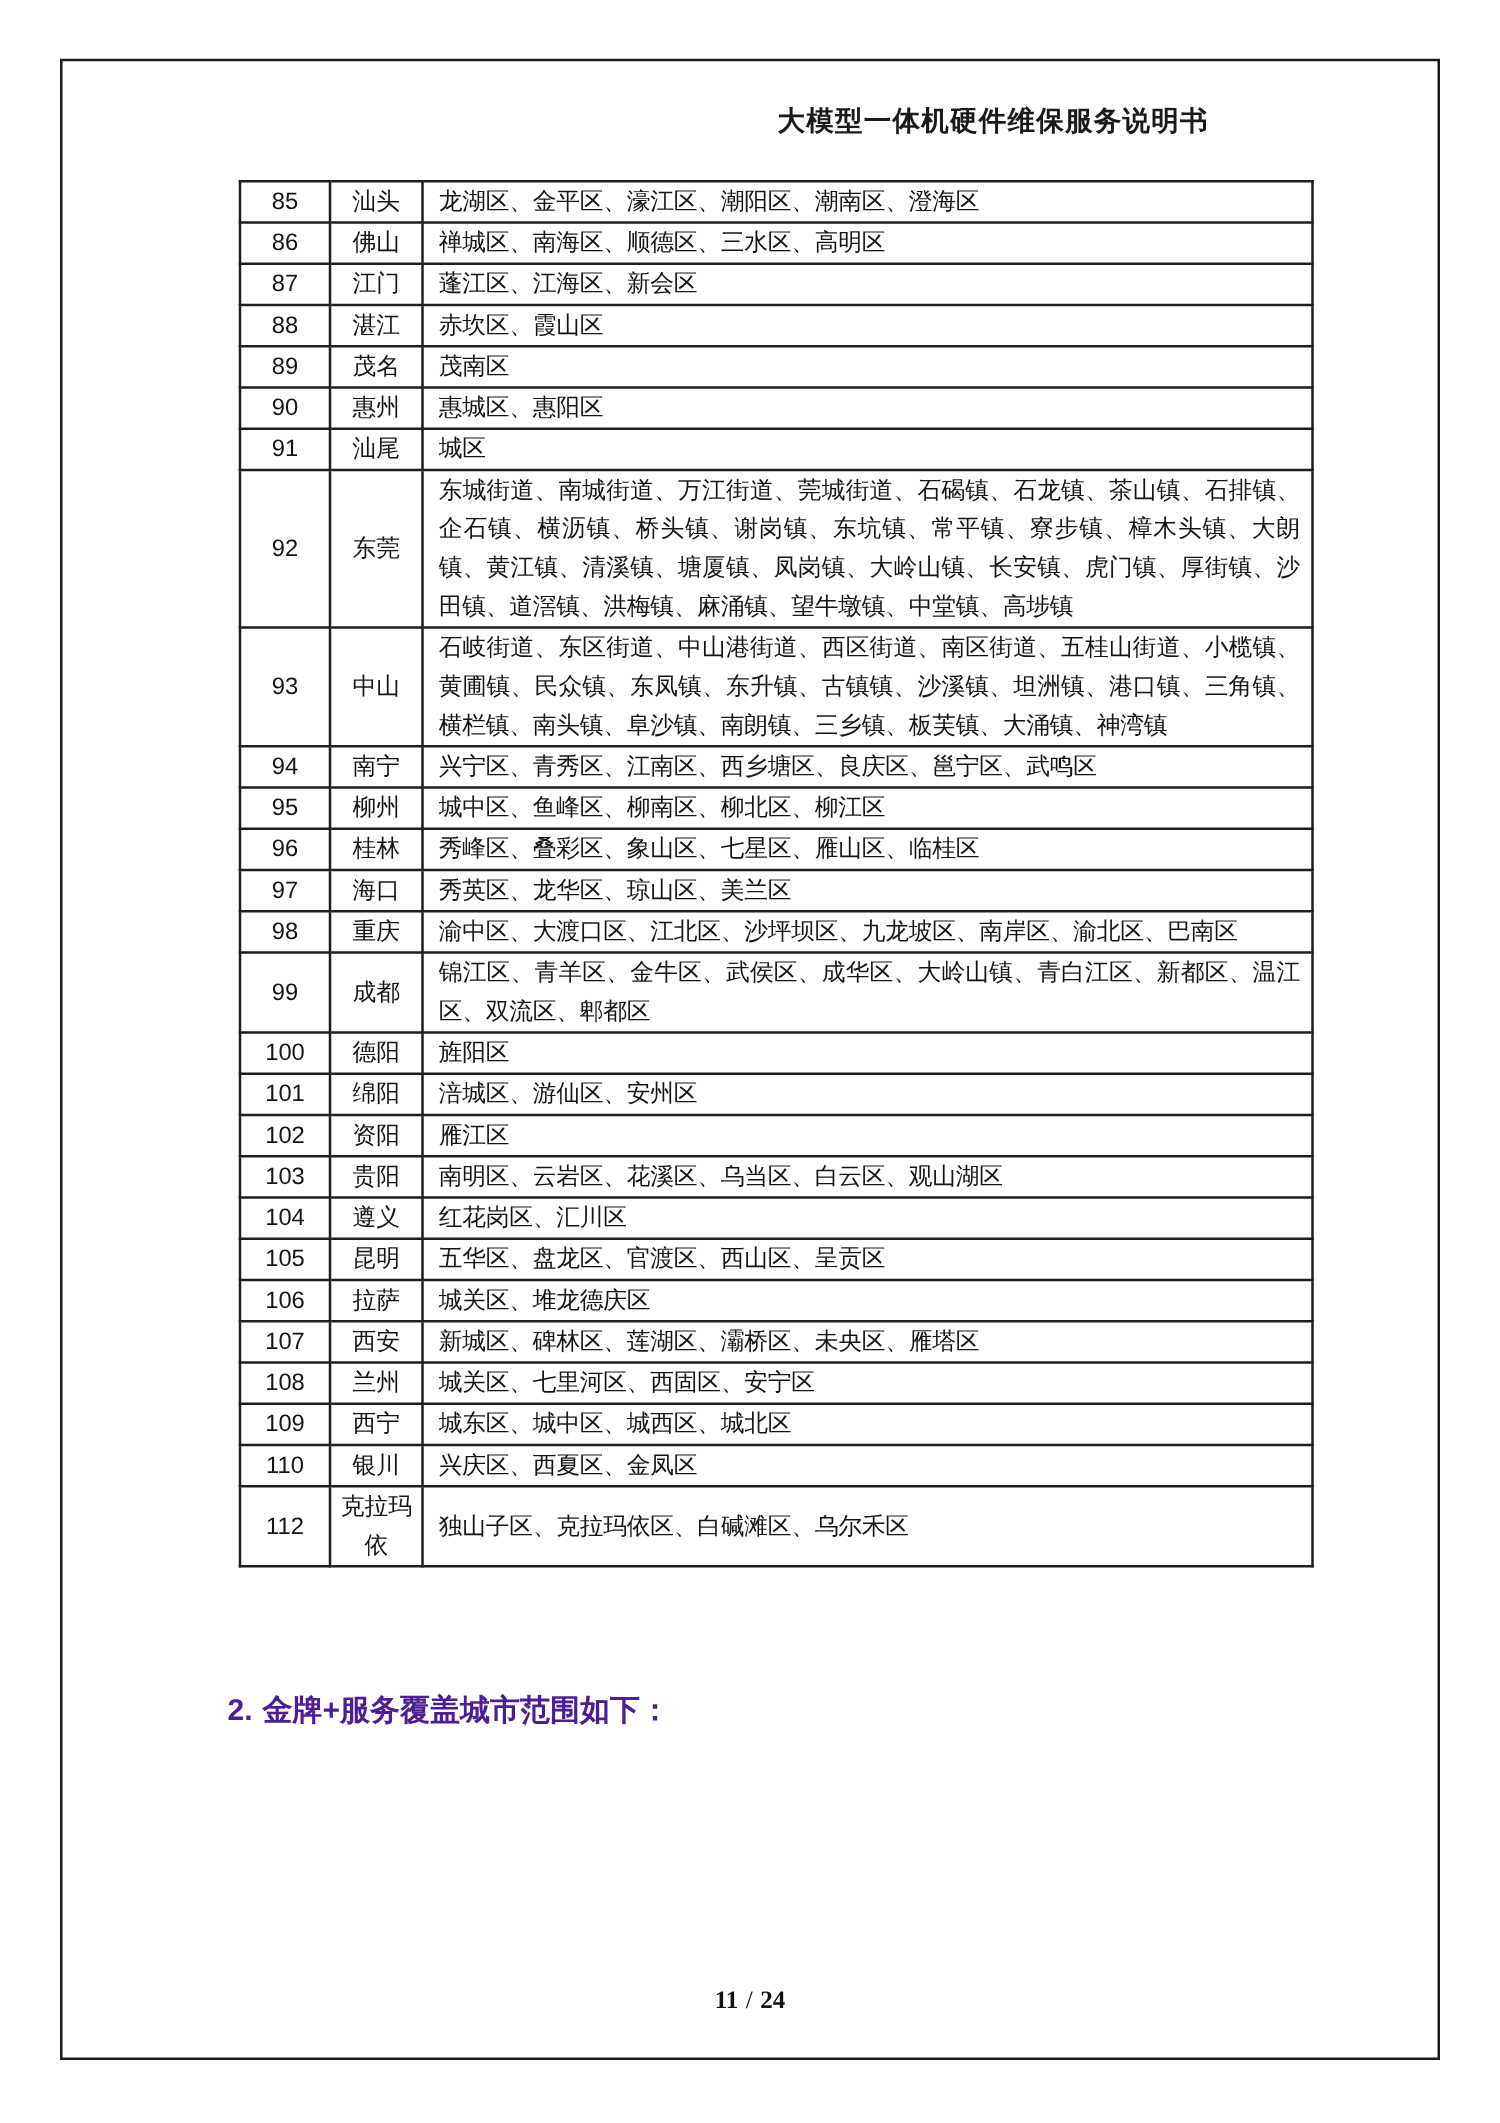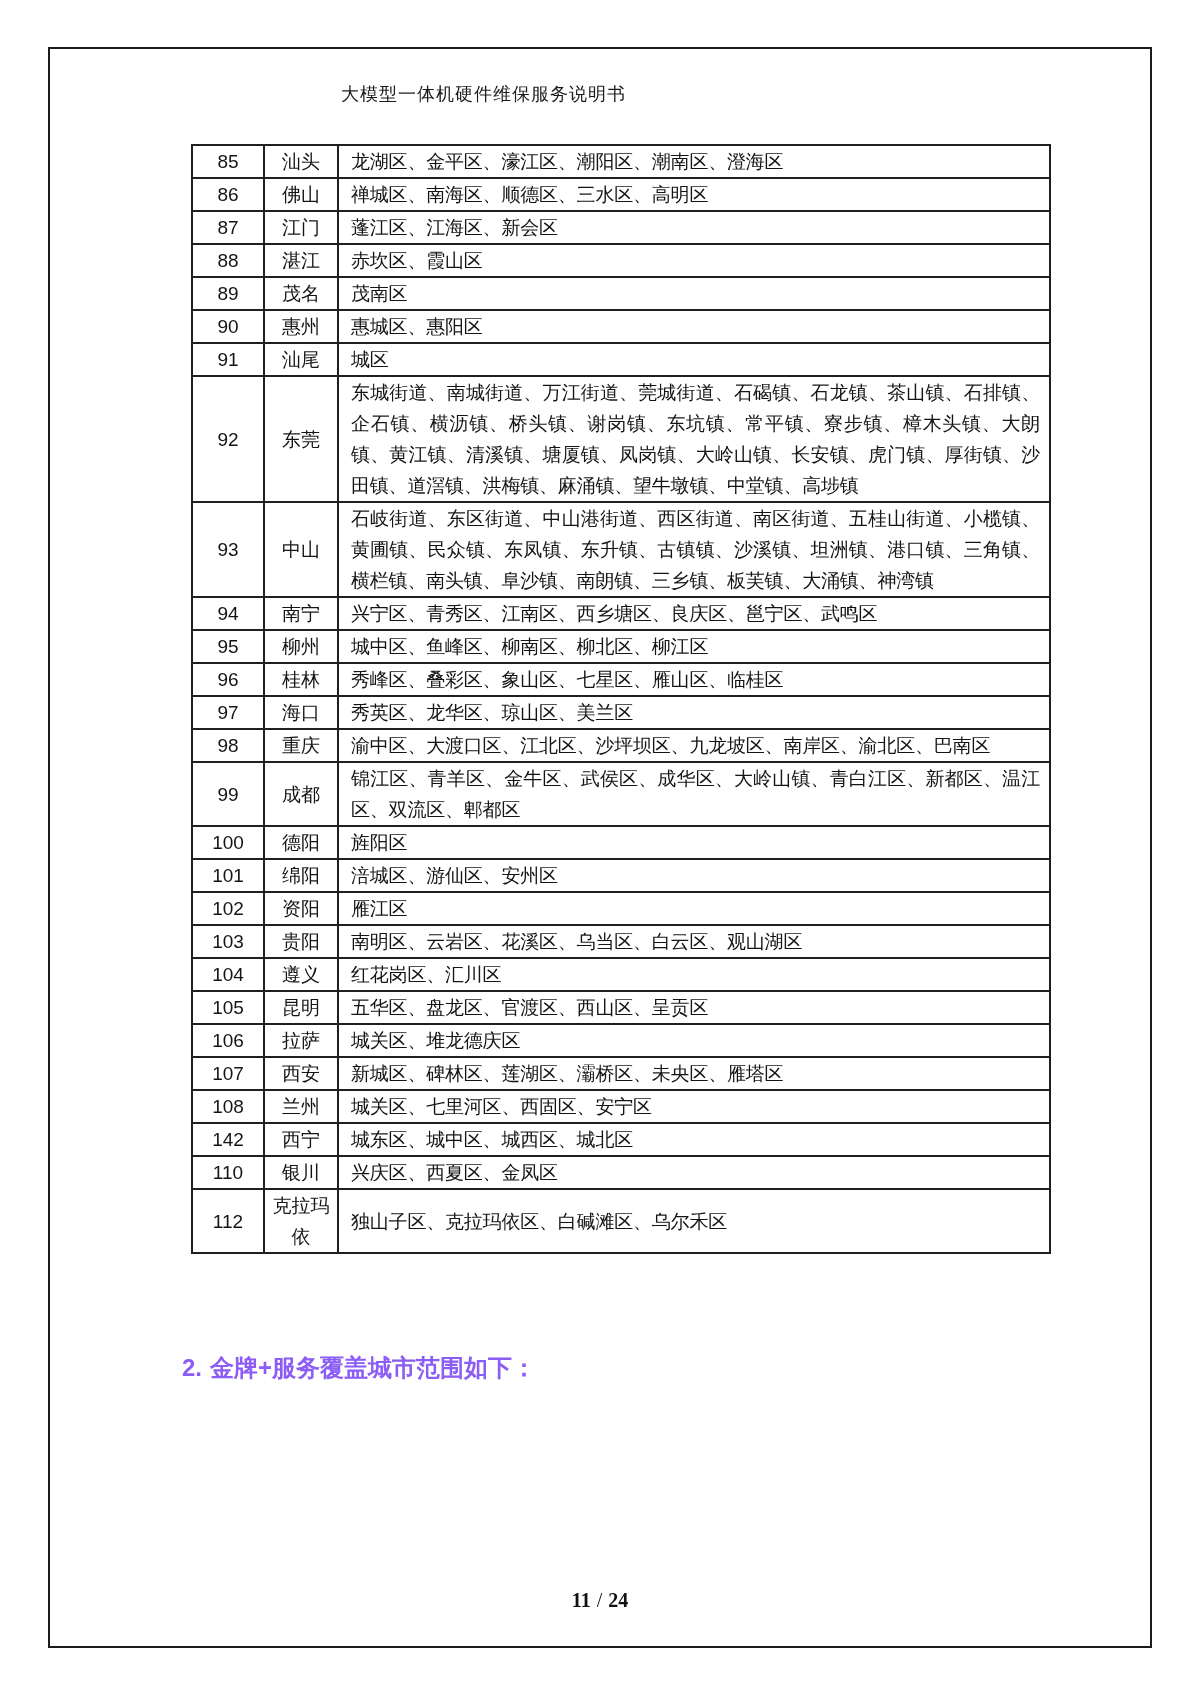--- a/index.html
+++ b/index.html
@@ -20,26 +20,27 @@
     top: 47px;
     width: 1100px;
     height: 1597px;
     border: 2px solid #1c1c1c;
   }
   .doc-header {
     position: absolute;
     left: 0;
     top: 82px;
     width: 967px;
-    text-align: center;
+    text-align: right;
     font-family: "Liberation Serif", serif;
-    font-size: 18px;
+    font-size: 22px;
     letter-spacing: 1px;
     color: #1a1a1a;
     white-space: nowrap;
+    font-weight: bold;
   }
   table.city-table {
     position: absolute;
     left: 191px;
     top: 144px;
     width: 860px;
     border-collapse: collapse;
     table-layout: fixed;
     border-radius: 32px;
   }
@@ -63,21 +64,21 @@
     text-align: justify;
     padding: 0 9px 0 12px;
     letter-spacing: -0.2px;
   }
   .section-heading {
     position: absolute;
     left: 182px;
     top: 1352px;
     font-size: 24px;
     font-weight: bold;
-    color: #8b5cf6;
+    color: #4c1d95;
     white-space: nowrap;
   }
   .section-heading .h-num {
     display: inline-block;
     margin-right: 8px;
   }
   .page-footer {
     position: absolute;
     left: 0;
     top: 1589px;
@@ -221,21 +222,21 @@
         <td class="num">107</td>
         <td class="city">西安</td>
         <td class="districts">新城区、碑林区、莲湖区、灞桥区、未央区、雁塔区</td>
       </tr>
       <tr>
         <td class="num">108</td>
         <td class="city">兰州</td>
         <td class="districts">城关区、七里河区、西固区、安宁区</td>
       </tr>
       <tr>
-        <td class="num">142</td>
+        <td class="num">109</td>
         <td class="city">西宁</td>
         <td class="districts">城东区、城中区、城西区、城北区</td>
       </tr>
       <tr>
         <td class="num">110</td>
         <td class="city">银川</td>
         <td class="districts">兴庆区、西夏区、金凤区</td>
       </tr>
       <tr>
         <td class="num">112</td>

